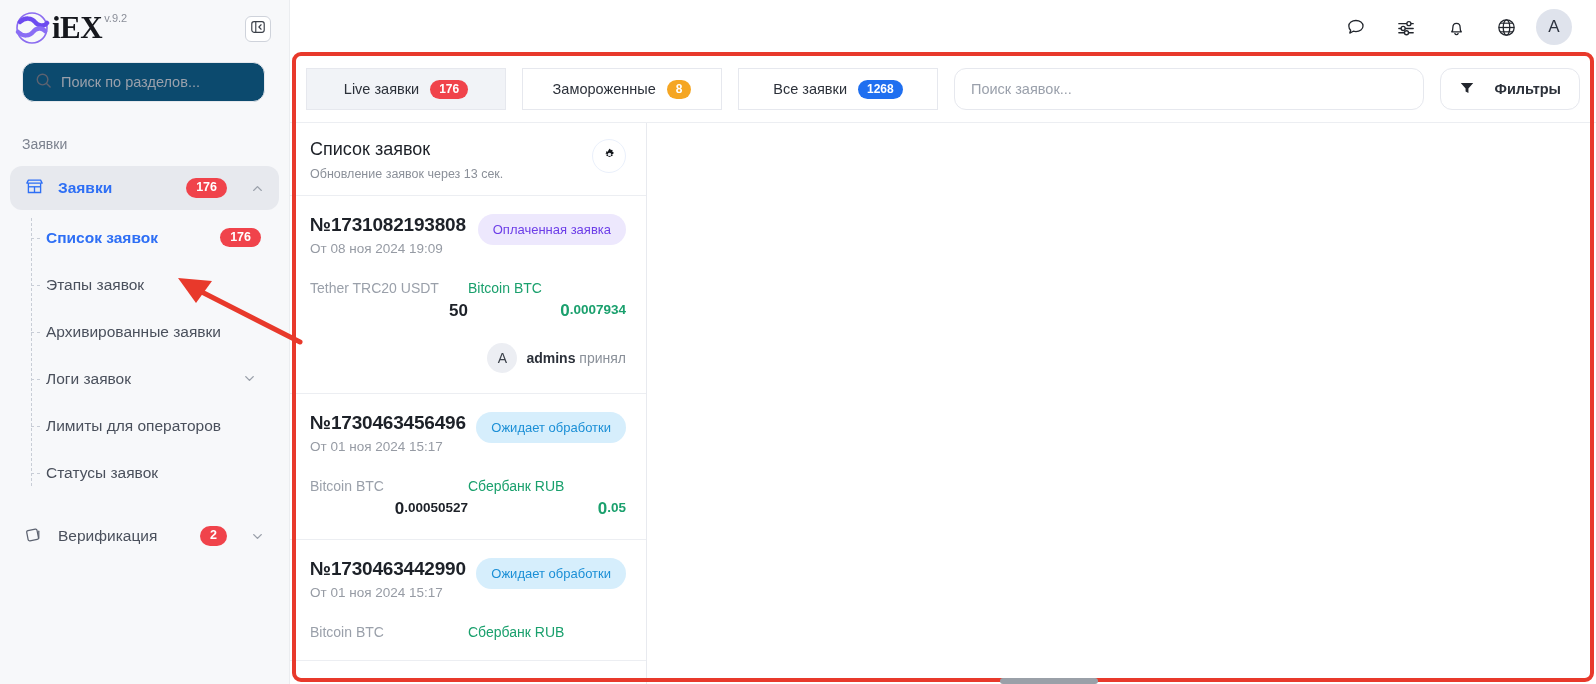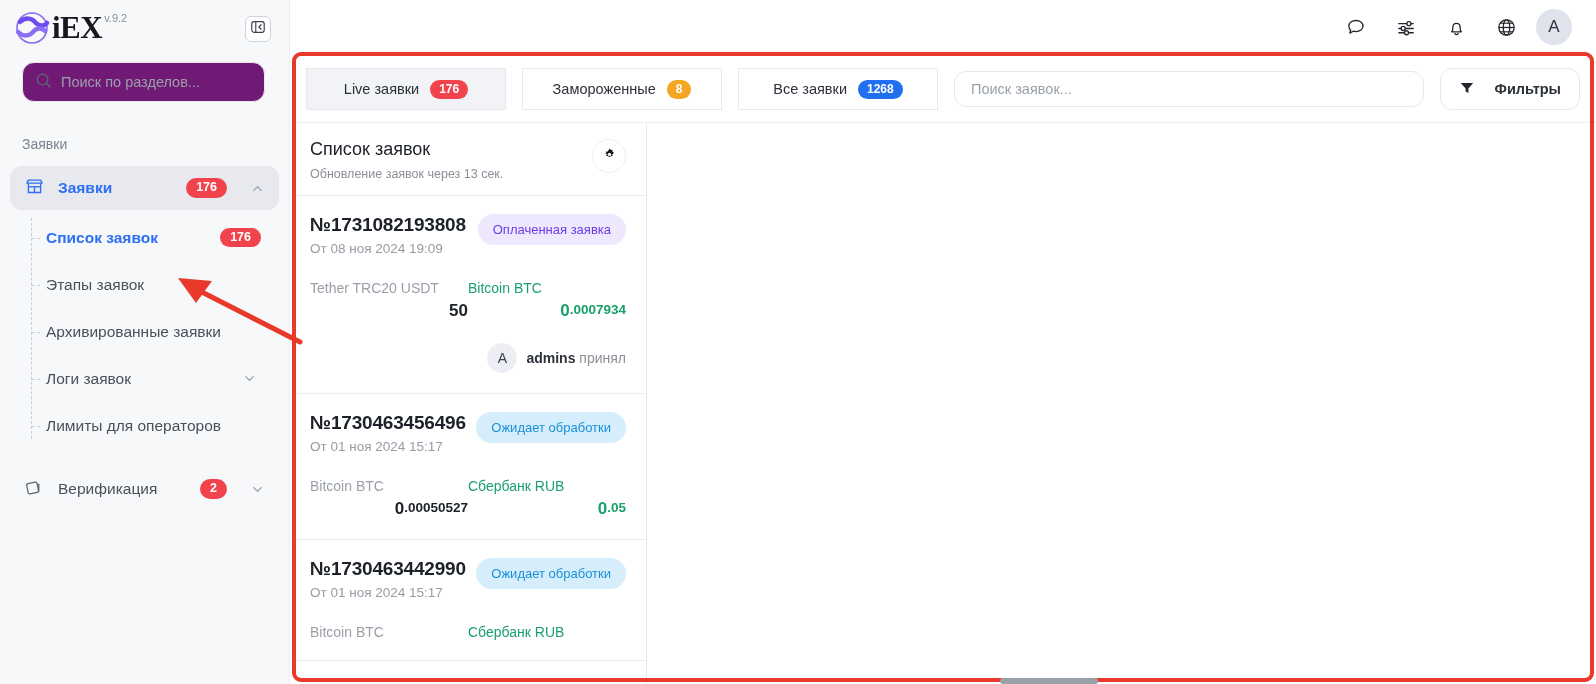--- a/index.html
+++ b/index.html
@@ -38,21 +38,21 @@
   }
   .collapse-btn {
     margin-left: auto; width: 26px; height: 26px;
     border: 1px solid #cfd3db; border-radius: 6px;
     display: flex; align-items: center; justify-content: center;
     background: #fff; cursor: pointer; margin-top: 6px;
   }
 
   .sb-search {
     margin: 8px 24px 0 22px;
-    height: 40px; background: #701a75;
+    height: 40px; background: #0c4a6e;
     border: 1px solid #e6e8ed; border-radius: 12px;
     display: flex; align-items: center; padding: 7px 12px; gap: 9px;
   }
   .sb-search input {
     border: none; outline: none; background: transparent;
     font-size: 14.5px; color: #9aa0ab; width: 100%;
     font-family: "Liberation Sans", sans-serif;
   }
   .sb-search input::placeholder { color: #9aa0ab; }
 
@@ -125,21 +125,21 @@
     display: flex; align-items: center; justify-content: center; gap: 11px;
     font-size: 14.5px; color: #2c313a; cursor: pointer; background: #fff;
     padding: 0 18px;
   }
   .tab.active { background: #f1f3f7; border-color: #e6e8ee; }
   .pill {
     color: #fff; font-size: 12px; font-weight: bold;
     border-radius: 10px; padding: 3px 9px 4px; line-height: 1;
   }
   .search-box {
-    flex: 1; height: 36px;
+    flex: 1; height: 42px;
     border: 1px solid #e6e8ee; border-radius: 12px;
     display: flex; align-items: center; padding: 0 16px;
     background: #fff; min-width: 0;
   }
   .search-box input {
     border: none; outline: none; background: transparent;
     width: 100%; font-size: 14.5px; color: #9aa0ab;
     font-family: "Liberation Sans", sans-serif;
   }
   .search-box input::placeholder { color: #9aa0ab; }
@@ -287,20 +287,23 @@
         <div class="subitem">
           <span class="sub-label">Логи заявок</span>
           <span class="chev">
             <svg viewBox="0 0 16 16" width="15" height="15">
                 <path d="M4 6l4 4 4-4" fill="none" stroke="#9aa0aa" stroke-width="1.5" stroke-linecap="round" stroke-linejoin="round"></path>
               </svg>
           </span>
         </div>
         <div class="subitem">
           <span class="sub-label">Лимиты для операторов</span>
+        </div>
+        <div class="subitem">
+          <span class="sub-label">Статусы заявок</span>
         </div>
       </div>
     </div>
 
     <div class="nav-bottom">
       <div class="nav-parent plain">
         <span>
           <svg viewBox="0 0 22 22" width="21" height="21">
             <rect x="3.5" y="6" width="11" height="11" rx="1.6" transform="rotate(-11 9 11.5)" fill="none" stroke="#5c6270" stroke-width="1.3"></rect>
             <line x1="15.5" y1="7.5" x2="15.5" y2="15" stroke="#5c6270" stroke-width="1.3" stroke-linecap="round"></line>

